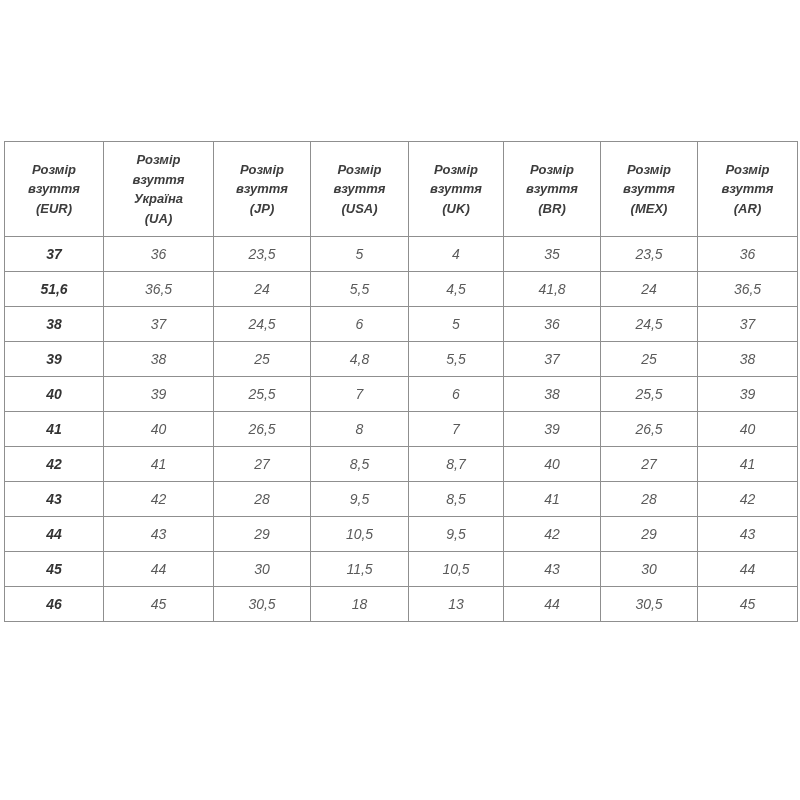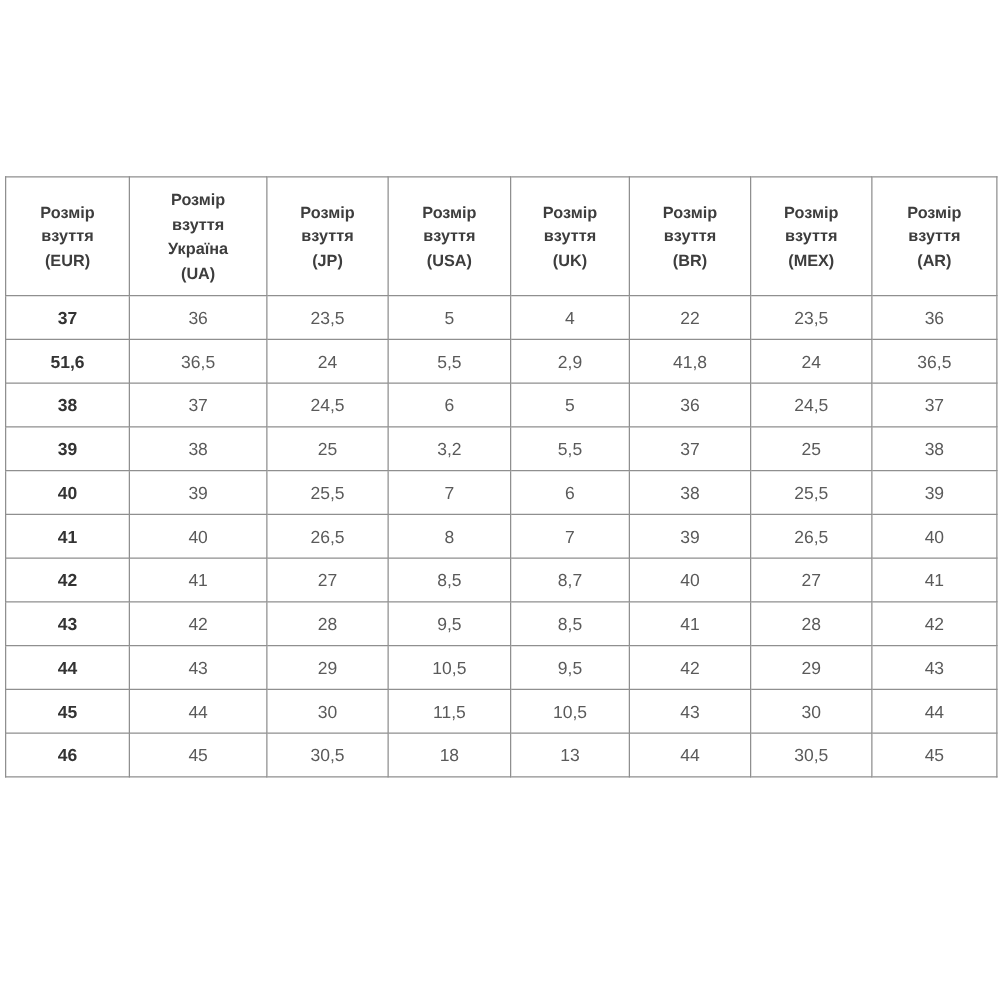--- a/index.html
+++ b/index.html
@@ -17,20 +17,21 @@
     height: 800px;
     background: #ffffff;
     position: relative;
   }
   table.size-table {
     border-collapse: collapse;
     table-layout: fixed;
     width: 793px;
     margin: 141px 0 0 4px;
     background: #ffffff;
+    font-style: italic;
   }
   table.size-table th,
   table.size-table td {
     border: 1px solid #8f8f8f;
     text-align: center;
     vertical-align: middle;
     padding: 0;
     background: #ffffff;
   }
   table.size-table th {
@@ -104,49 +105,49 @@
 (AR)</th>
       </tr>
     </thead>
     <tbody>
         <tr>
           <td class="col-first">37</td>
           <td>36</td>
           <td>23,5</td>
           <td>5</td>
           <td>4</td>
-          <td>22</td>
+          <td>35</td>
           <td>23,5</td>
           <td>36</td>
         </tr>
         <tr>
           <td class="col-first">51,6</td>
           <td>36,5</td>
           <td>24</td>
           <td>5,5</td>
-          <td>2,9</td>
+          <td>4,5</td>
           <td>41,8</td>
           <td>24</td>
           <td>36,5</td>
         </tr>
         <tr>
           <td class="col-first">38</td>
           <td>37</td>
           <td>24,5</td>
           <td>6</td>
           <td>5</td>
           <td>36</td>
           <td>24,5</td>
           <td>37</td>
         </tr>
         <tr>
           <td class="col-first">39</td>
           <td>38</td>
           <td>25</td>
-          <td>3,2</td>
+          <td>4,8</td>
           <td>5,5</td>
           <td>37</td>
           <td>25</td>
           <td>38</td>
         </tr>
         <tr>
           <td class="col-first">40</td>
           <td>39</td>
           <td>25,5</td>
           <td>7</td>

